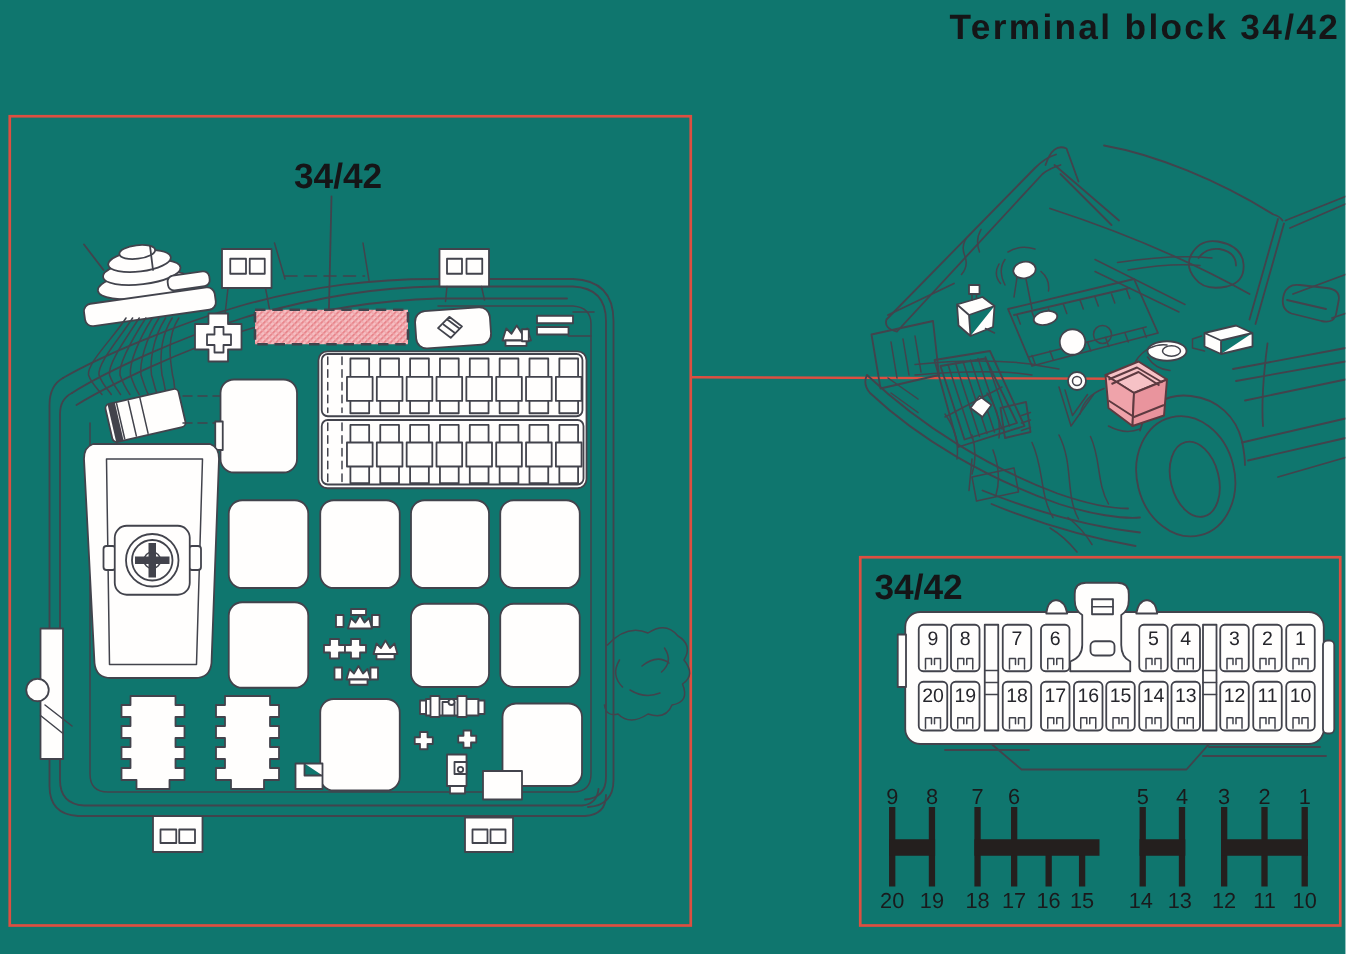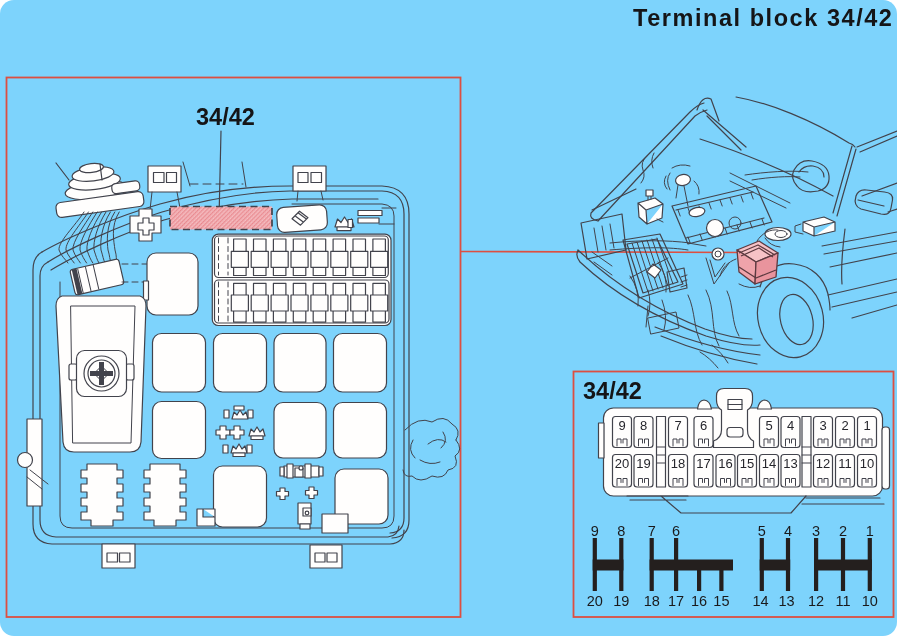--- a/index.html
+++ b/index.html
@@ -1,15 +1,15 @@
 <!DOCTYPE html>
 <html><head><meta charset="utf-8">
 <style>
 html,body{margin:0;padding:0;background:#ffffff;}
-#page{position:relative;width:897px;height:636px;background:#7dd3fc;font-family:"Liberation Sans",sans-serif;overflow:hidden;border-radius:14px;}
+#page{position:relative;width:897px;height:636px;background:#0f766e;font-family:"Liberation Sans",sans-serif;overflow:hidden;}
 svg{position:absolute;left:0;top:0;}
 .ln{fill:none;stroke:#42434c;stroke-width:1.2;stroke-linecap:round;stroke-linejoin:round;}
 .ln2{fill:none;stroke:#42434c;stroke-width:1.0;stroke-linecap:round;stroke-linejoin:round;}
 .wf{fill:#fffefd;stroke:#42434c;stroke-width:1.2;stroke-linejoin:round;}
 .red{fill:none;stroke:#dd4f41;stroke-width:1.8;}
 .num{font-family:"Liberation Sans",sans-serif;font-size:13px;fill:#26262c;}
 .bnum{font-family:"Liberation Sans",sans-serif;font-size:14.5px;fill:#1a1a1c;}
 .ttl{font-family:"Liberation Sans",sans-serif;font-weight:bold;fill:#151517;}
 </style></head>
 <body>

